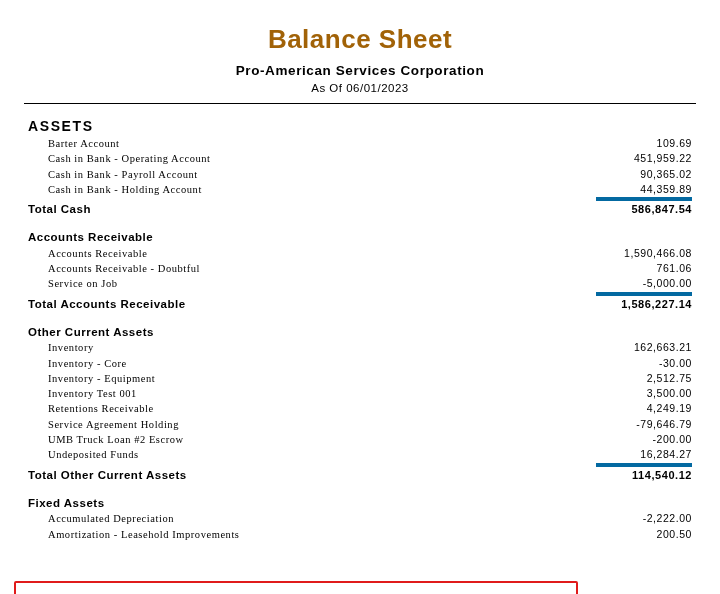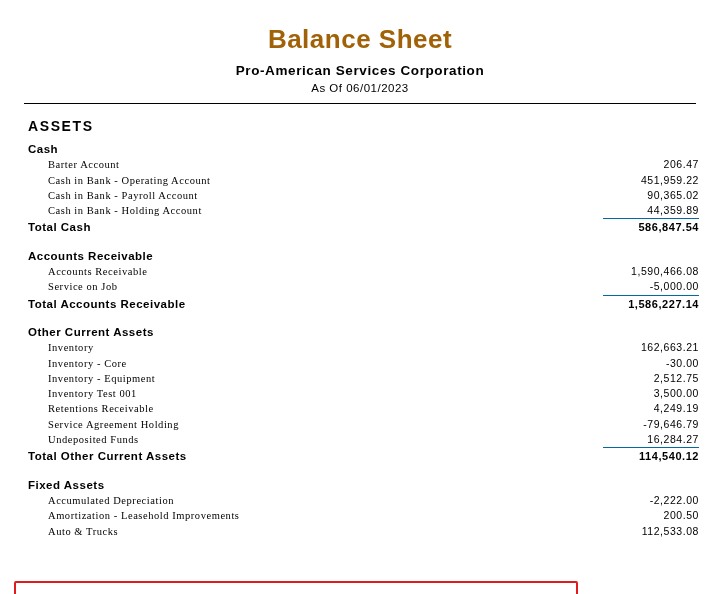--- a/index.html
+++ b/index.html
@@ -41,21 +41,21 @@
     font-size: 11.5px;
     letter-spacing: 0.5px;
     margin-top: 4px;
   }
   .header-rule {
     border: none;
     border-top: 1.5px solid #000;
     margin: 9px 24px 0 24px;
   }
   .body-area {
-    padding: 0 21px 0 28px;
+    padding: 0 28px 0 28px;
     margin-top: 14px;
     position: relative;
   }
   .section-title {
     font-size: 14px;
     font-weight: bold;
     letter-spacing: 1.6px;
     margin-bottom: 2px;
   }
   table.lines {
@@ -89,21 +89,21 @@
     font-weight: bold;
     font-size: 11.5px;
     letter-spacing: 0.5px;
   }
   tr.total td.amount {
     font-weight: bold;
     font-size: 11px;
   }
   tr.total td.amount .amt-inner {
     display: inline-block;
-    border-top: 1px solid #0369a1;
+    border-top: 4px solid #0369a1;
     padding-top: 1px;
     min-width: 96px;
     text-align: right;
   }
   tr.spacer td { height: 7px; line-height: 7px; font-size: 0; }
   .highlight-box {
     position: absolute;
     border: 2.5px solid #e01b1b;
     border-radius: 2px;
     pointer-events: none;
@@ -122,27 +122,23 @@
   <div class="company-name">Pro-American Services Corporation</div>
   <div class="as-of">As Of 06/01/2023</div>
   <hr class="header-rule">
 
   <div class="body-area">
     <div class="section-title">ASSETS</div>
 
     <table class="lines">
       <tbody>
 
-        <tr class="group">
-          <td class="label">Cash</td>
-          <td class="amount"></td>
-        </tr>
         <tr class="item">
           <td class="label">Barter Account</td>
-          <td class="amount">206.47</td>
+          <td class="amount">109.69</td>
         </tr>
         <tr class="item">
           <td class="label">Cash in Bank - Operating Account</td>
           <td class="amount">451,959.22</td>
         </tr>
         <tr class="item">
           <td class="label">Cash in Bank - Payroll Account</td>
           <td class="amount">90,365.02</td>
         </tr>
         <tr class="item">
@@ -159,20 +155,24 @@
 
         <tr class="group">
           <td class="label">Accounts Receivable</td>
           <td class="amount"></td>
         </tr>
         <tr class="item">
           <td class="label">Accounts Receivable</td>
           <td class="amount">1,590,466.08</td>
         </tr>
         <tr class="item">
+          <td class="label">Accounts Receivable - Doubtful</td>
+          <td class="amount">761.06</td>
+        </tr>
+        <tr class="item">
           <td class="label">Service on Job</td>
           <td class="amount">-5,000.00</td>
         </tr>
         <tr class="total">
           <td class="label">Total Accounts Receivable</td>
           <td class="amount"><span class="amt-inner">1,586,227.14</span></td>
         </tr>
         <tr class="spacer">
             <td colspan="2"></td>
           </tr>
@@ -199,20 +199,24 @@
         </tr>
         <tr class="item">
           <td class="label">Retentions Receivable</td>
           <td class="amount">4,249.19</td>
         </tr>
         <tr class="item">
           <td class="label">Service Agreement Holding</td>
           <td class="amount">-79,646.79</td>
         </tr>
         <tr class="item">
+          <td class="label">UMB Truck Loan #2 Escrow</td>
+          <td class="amount">-200.00</td>
+        </tr>
+        <tr class="item">
           <td class="label">Undeposited Funds</td>
           <td class="amount">16,284.27</td>
         </tr>
         <tr class="total">
           <td class="label">Total Other Current Assets</td>
           <td class="amount"><span class="amt-inner">114,540.12</span></td>
         </tr>
         <tr class="spacer">
             <td colspan="2"></td>
           </tr>
@@ -222,22 +226,18 @@
           <td class="amount"></td>
         </tr>
         <tr class="item">
           <td class="label">Accumulated Depreciation</td>
           <td class="amount">-2,222.00</td>
         </tr>
         <tr class="item">
           <td class="label">Amortization - Leasehold Improvements</td>
           <td class="amount">200.50</td>
         </tr>
-        <tr class="item">
-          <td class="label">Auto &amp; Trucks</td>
-          <td class="amount">112,533.08</td>
-        </tr>
       </tbody>
     </table>
 
     <div class="highlight-box" style="border-color: rgb(224, 27, 27);"></div>
   </div>
 </div>
 
 </body></html>

